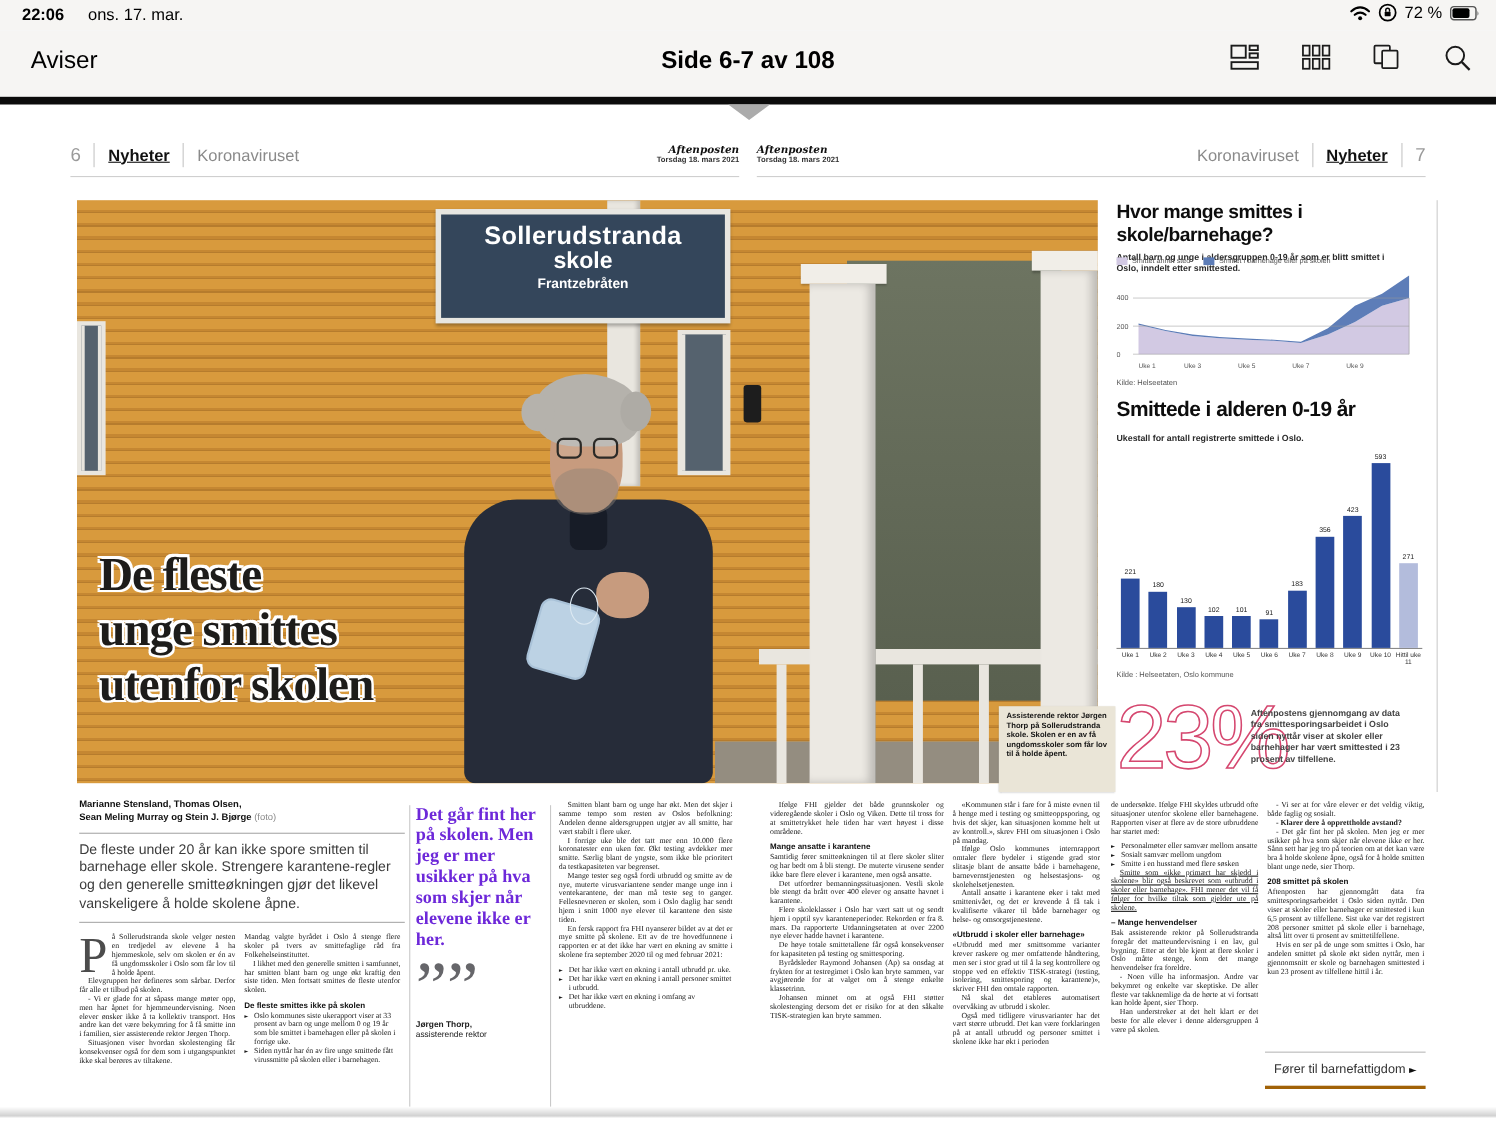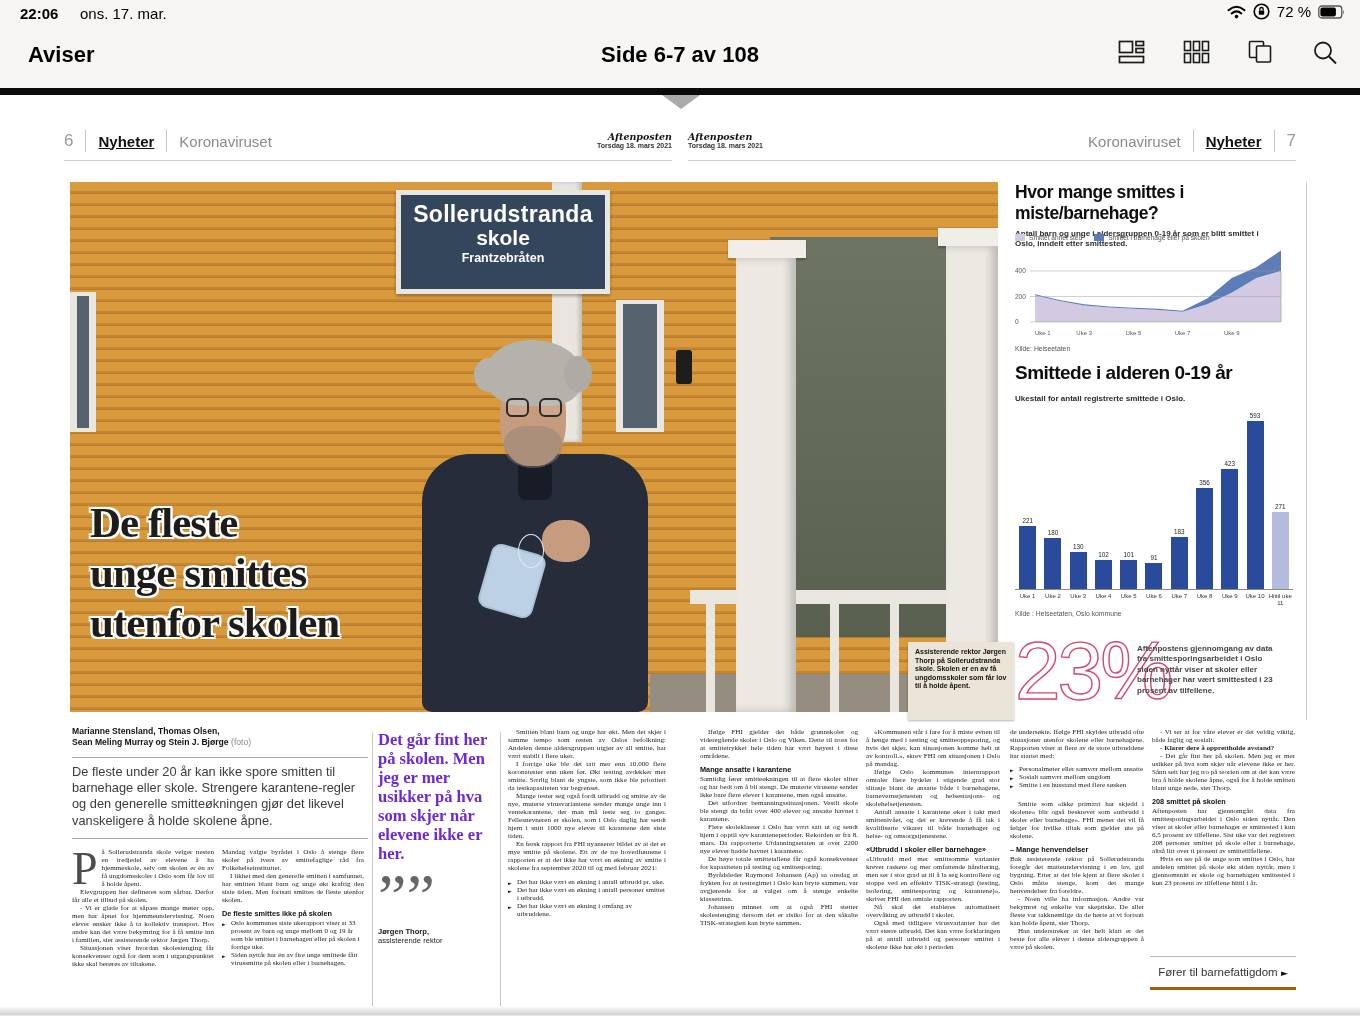--- a/index.html
+++ b/index.html
@@ -5,21 +5,21 @@
   * { margin:0; padding:0; box-sizing:border-box; }
   html,body { width:1360px; height:1020px; overflow:hidden; background:#fff;
               font-family:"Liberation Sans", sans-serif; }
   
   #statusbar { position:absolute; left:0; top:0; width:1360px; height:28px; background:#f6f5f3; }
   .st-time { position:absolute; left:20px; top:5px; font-size:15px; font-weight:bold; color:#000; }
   .st-date { position:absolute; left:80px; top:5px; font-size:15px; color:#000; }
   .st-right { position:absolute; right:14px; top:3px; display:flex; align-items:center; gap:7px; }
   .st-batt-txt { font-size:15px; color:#000; }
   #toolbar { position:absolute; left:0; top:28px; width:1360px; height:60px; background:#f6f5f3; }
-  .tb-back { position:absolute; left:28px; top:14px; font-size:22px; color:#000; cursor:pointer;font-weight:bold; }
+  .tb-back { position:absolute; left:28px; top:14px; font-size:22px; color:#000; cursor:pointer; }
   .tb-title { position:absolute; left:0; right:0; top:14px; text-align:center; font-size:22px; font-weight:bold; color:#000; }
   .tb-icons { position:absolute; right:22px; top:12px; display:flex; gap:38px; }
   .tb-icons svg { display:block; cursor:pointer; }
   #blackbar { position:absolute; left:0; top:88px; width:1360px; height:7px; background:#0b0b0b; }
   #pg-pointer { position:absolute; left:662px; top:95px; width:0; height:0;
      border-left:19px solid transparent; border-right:19px solid transparent; border-top:14px solid #ababab; }
   
   .hdr { position:absolute; top:128px; height:26px; display:flex; align-items:center; }
   .hdr .num { font-size:17px; color:#9a9a9a; }
   .hdr .sec { font-size:15px; font-weight:bold; color:#111;text-decoration:underline; }
@@ -28,21 +28,21 @@
   .logoblk { line-height:1.05; }
   .logo { font-family:"DejaVu Serif", serif; font-weight:bold; font-style:italic; font-size:9.5px; color:#111; }
   .logodate { font-size:7px; font-weight:bold; color:#333; }
   .hdr-rule { position:absolute; top:160px; height:1px; background:#cfcfcf; }
   
   #photo { position:absolute; left:70px; top:182px; width:928px; height:530px; overflow:hidden;
      background:repeating-linear-gradient(180deg,#d89a3d 0 9px,#c58732 9px 11px,#b67c2d 11px 12px); }
   .wboard { position:absolute; background:#e9e6df; box-shadow:inset -3px 0 4px rgba(0,0,0,.18); }
   .window { position:absolute; background:#e9e6df; padding:4px; }
   .window .pane { width:100%; height:100%; background:#55626e; border-left:3px solid #e9e6df; border-right:3px solid #e9e6df; }
-  #sign { position:absolute; left:326px; top:8px; width:214px; height:104px; background:#e7e6e1; padding:5px; box-shadow:0 2px 3px rgba(0,0,0,.3); }
+  #sign { position:absolute; left:326px; top:8px; width:268px; height:104px; background:#e7e6e1; padding:5px; box-shadow:0 2px 3px rgba(0,0,0,.3); }
   #sign .inner { width:100%; height:100%; background:#34465b; color:#fff; text-align:center; padding-top:6px; }
   #sign .l1 { font-size:23px; font-weight:bold; letter-spacing:.3px; }
   #sign .l2 { font-size:21px; font-weight:bold; margin-top:-2px; }
   #sign .l3 { font-size:12.5px; font-weight:bold; margin-top:1px; }
   .porch { position:absolute; left:700px; top:55px; width:195px; height:400px; background:linear-gradient(180deg,#6d7461,#59604f); }
   .pillar { position:absolute; background:#ece9e3; box-shadow:inset -6px 0 8px rgba(0,0,0,.2); }
   .pcap { position:absolute; background:#f1eee8; box-shadow:0 2px 2px rgba(0,0,0,.25); }
   .ground { position:absolute; left:580px; top:492px; width:348px; height:38px; background:#948d80; }
   .rail { position:absolute; background:#e9e6df; }
   .lamp { position:absolute; left:606px; top:168px; width:16px; height:34px; background:#1d1d1d; border-radius:3px; }
@@ -310,41 +310,41 @@
     <h5>«Utbrudd i skoler eller barnehage»</h5>
     <p class="ni">«Utbrudd med mer smittsomme varianter krever raskere og mer omfattende håndtering, men ser i stor grad ut til å la seg kontrollere og stoppe ved en effektiv TISK-strategi (testing, isolering, smittesporing og karantene)», skriver FHI den omtale rapporten.</p>
     <p>Nå skal det etableres automatisert overvåking av utbrudd i skoler.</p>
     <p>Også med tidligere virusvarianter har det vært større utbrudd. Det kan være forklaringen på at antall utbrudd og personer smittet i skolene ikke har økt i perioden</p>
   </div>
   <div class="col" style="left:1010px; top:728px; width:134px; height:278px;">
     <p class="ni">de undersøkte. Ifølge FHI skyldes utbrudd ofte situasjoner utenfor skolene eller barnehagene. Rapporten viser at flere av de store utbruddene har startet med:</p>
     <p class="bullet" style="margin-top:5px;">Personalmøter eller samvær mellom ansatte</p>
     <p class="bullet">Sosialt samvær mellom ungdom</p>
     <p class="bullet">Smitte i en husstand med flere søsken</p>
-    <p style="margin-top:11px;">Smitte som «ikke primært har skjedd i skolene» blir også beskrevet som «utbrudd i skoler eller barnehage». FHI mener det vil få følger for hvilke tiltak som gjelder ute på skolene.</p>
+    <p style="margin-top:0;text-decoration:underline;">Smitte som «ikke primært har skjedd i skolene» blir også beskrevet som «utbrudd i skoler eller barnehage». FHI mener det vil få følger for hvilke tiltak som gjelder ute på skolene.</p>
     <h5>– Mange henvendelser</h5>
     <p class="ni">Bak assisterende rektor på Sollerudstranda foregår det matteundervisning i en lav, gul bygning. Etter at det ble kjent at flere skoler i Oslo måtte stenge, kom det mange henvendelser fra foreldre.</p>
     <p>- Noen ville ha informasjon. Andre var bekymret og enkelte var skeptiske. De aller fleste var takknemlige da de hørte at vi fortsatt kan holde åpent, sier Thorp.</p>
     <p>Han understreker at det helt klart er det beste for alle elever i denne aldersgruppen å være på skolen.</p>
   </div>
   <div class="col" style="left:1152px; top:728px; width:143px; height:224px;">
     <p>- Vi ser at for våre elever er det veldig viktig, både faglig og sosialt.</p>
     <p style="font-weight:bold;">- Klarer dere å opprettholde avstand?</p>
     <p>- Det går fint her på skolen. Men jeg er mer usikker på hva som skjer når elevene ikke er her. Sånn sett har jeg tro på teorien om at det kan være bra å holde skolene åpne, også for å holde smitten blant unge nede, sier Thorp.</p>
     <h5>208 smittet på skolen</h5>
     <p class="ni">Aftenposten har gjennomgått data fra smittesporingsarbeidet i Oslo siden nyttår. Den viser at skoler eller barnehager er smittested i kun 6,5 prosent av tilfellene. Sist uke var det registrert 208 personer smittet på skole eller i barnehage, altså litt over ti prosent av smittetilfellene.</p>
     <p>Hvis en ser på de unge som smittes i Oslo, har andelen smittet på skole økt siden nyttår, men i gjennomsnitt er skole og barnehagen smittested i kun 23 prosent av tilfellene hittil i år.</p>
   </div>
 
   <div id="teaser">
     <span>Fører til barnefattigdom</span> <span class="arr">►</span>
   </div>
 
   <div id="charts">
-    <div class="c-title">Hvor mange smittes i miste/barnehage?</div>
+    <div class="c-title">Hvor mange smittes i skole/barnehage?</div>
     <div class="c-sub">Antall barn og unge i aldersgruppen 0-19 år som er blitt smittet i Oslo, inndelt etter smittested.</div>
     <div class="legend">
       <span class="item">
           <span class="sw" style="background: rgb(210, 201, 227);"></span>
           <span>Smittet annet sted</span>
         </span>
       <span class="item">
           <span class="sw" style="background: rgb(93, 125, 184);"></span>
           <span>Smittet i barnehage eller på skolen</span>
         </span>

